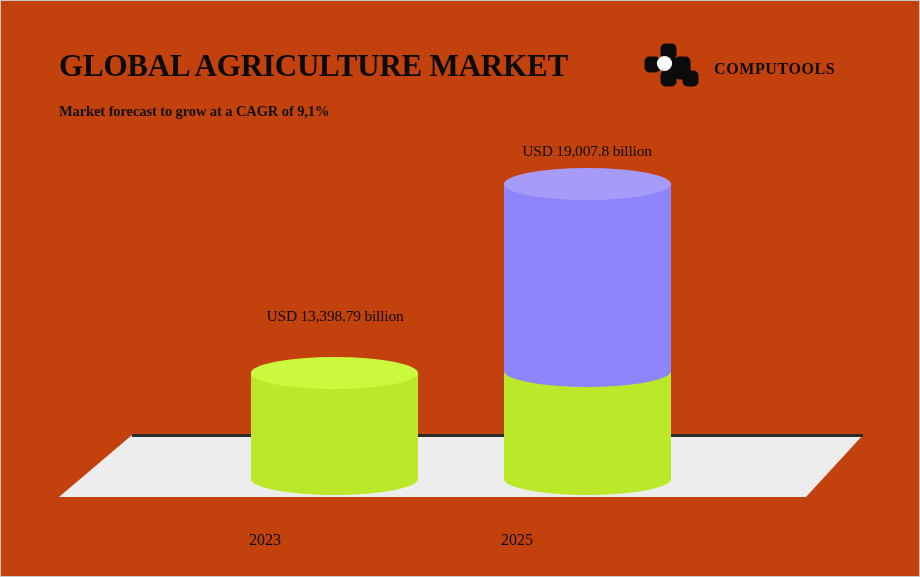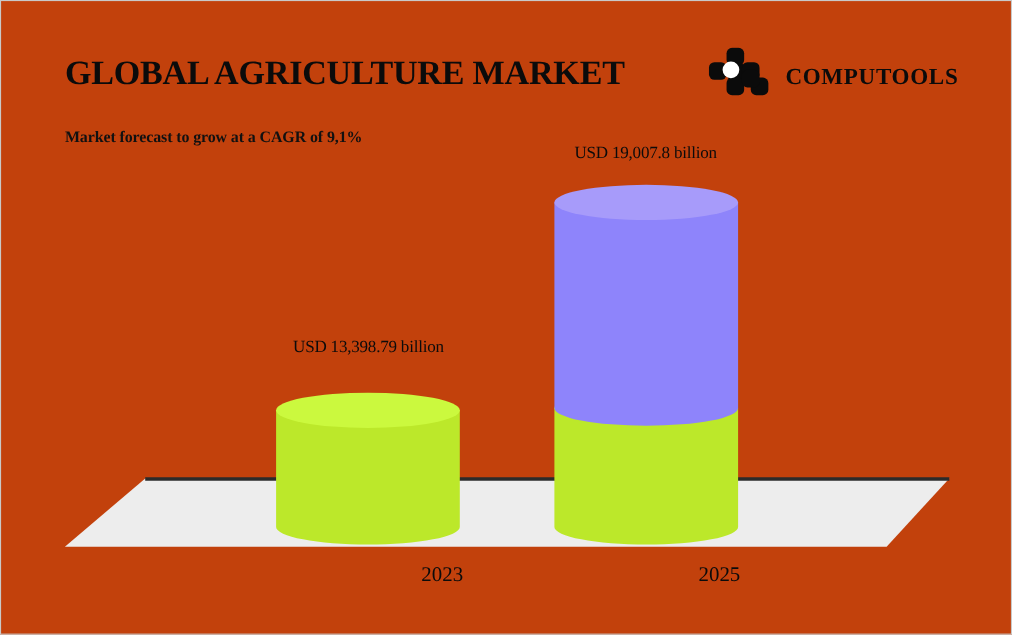--- a/index.html
+++ b/index.html
@@ -33,21 +33,21 @@
     font-size: 31px;
     font-weight: 700;
     letter-spacing: -0.2px;
     color: #0b0b0b;
     white-space: nowrap;
     line-height: 1.1;
   }
   #chart-subtitle {
     position: absolute;
     left: 58px;
-    top: 116px;
+    top: 102px;
     font-size: 14.5px;
     font-weight: 700;
     color: #111111;
     white-space: nowrap;
     letter-spacing: -0.1px;
   }
 
   
   #logo {
     position: absolute;
@@ -56,21 +56,21 @@
     display: flex;
     align-items: center;
     gap: 14px;
   }
   #logo-mark {
     width: 56px;
     height: 52px;
     display: block;
   }
   #logo-word {
-    font-size: 21px;
+    font-size: 16px;
     font-weight: 700;
     letter-spacing: 0.6px;
     color: #0b0b0b;
     white-space: nowrap;
   }
 
   
   #plot {
     position: absolute;
     left: 0;
@@ -83,30 +83,31 @@
   .value-label {
     position: absolute;
     font-size: 15.5px;
     font-weight: 400;
     color: #0b0b0b;
     white-space: nowrap;
     letter-spacing: -0.2px;
     text-align: center;
   }
   #value-label-0 { left: 248px; top: 306px; width: 172px; }
-  #value-label-1 { left: 500px; top: 130px; width: 172px; }
+  #value-label-1 { left: 500px; top: 141px; width: 172px; }
 
   
   .cat-label {
     position: absolute;
-    font-size: 19px;
+    font-size: 16px;
     font-weight: 400;
     color: #0b0b0b;
-    text-align: right;
+    text-align: left;
     white-space: nowrap;
+    margin-top: 19px;
   }
   #cat-label-0 { left: 248px; top: 511px; width: 172px; }
   #cat-label-1 { left: 500px; top: 511px; width: 172px; }
 </style>
 </head>
 <body>
 
 <div id="canvas">
 
   <div id="chart-title">GLOBAL AGRICULTURE MARKET</div>

